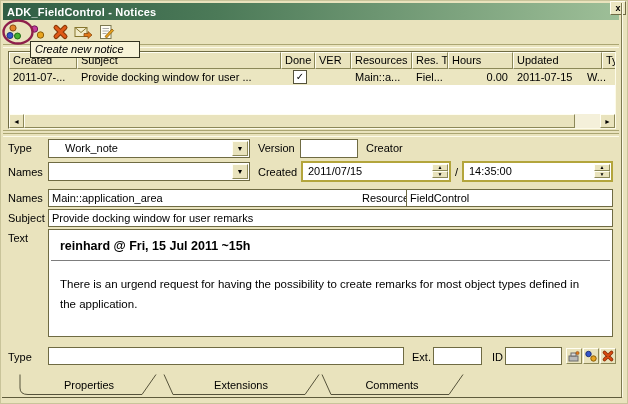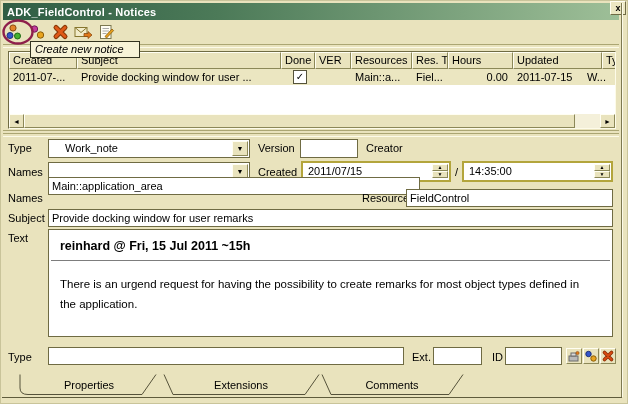--- a/index.html
+++ b/index.html
@@ -187,21 +187,21 @@
   <div class="lbl" style="left:455px;top:166px">/</div>
   <div class="dtframe" style="left:462px;top:161px;width:151px">
     <span class="val">14:35:00</span>
     <span class="spin">
       <button class="half up">▲</button>
       <button class="half dn">▼</button>
     </span>
   </div>
 
   <div class="lbl" style="left:8px;top:192px">Names</div>
-  <input class="inp" style="left: 48px; top: 177px; width: 372px; height: 18px;" value="Main::application_area">
+  <input class="inp" style="left: 48px; top: 189px; width: 372px; height: 18px;" value="Main::application_area">
   <div class="lbl" style="left:362px;top:192px">Resource</div>
   <input class="inp" style="left: 406px; top: 189px; width: 207px; height: 18px;" value="FieldControl">
 
   <div class="lbl" style="left:8px;top:212px">Subject</div>
   <input class="inp" style="left: 48px; top: 209px; width: 565px; height: 18px;" value="Provide docking window for user remarks">
 
   <div class="lbl" style="left:8px;top:232px">Text</div>
   <div class="textarea">
     <div class="head">reinhard @ Fri, 15 Jul 2011 ~15h</div>
     <hr class="sep">

